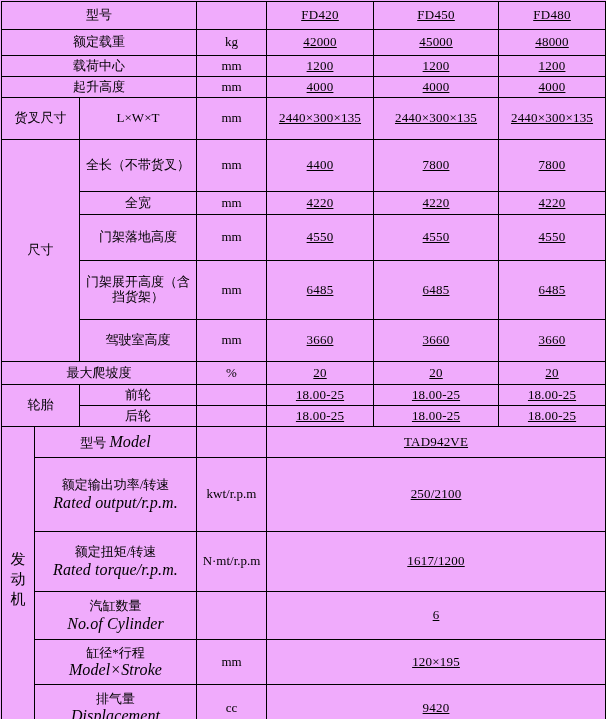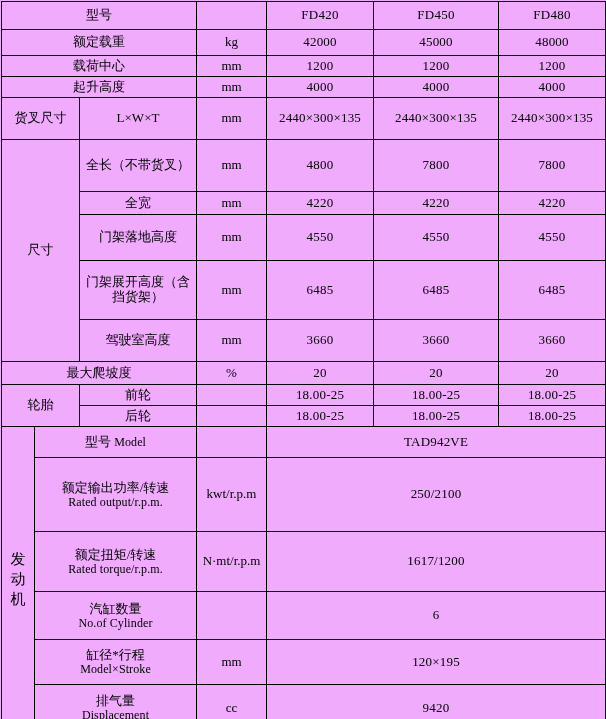--- a/index.html
+++ b/index.html
@@ -39,36 +39,38 @@
   }
   
   td.unit {
     font-size: 12px;
     line-height: 1.1;
     margin-top: 16px;
   }
   td.val {
     font-size: 13.5px;
     letter-spacing: 0.2px;
+    text-decoration: underline;
   }
   td.model-head {
     font-size: 13.5px;
     letter-spacing: 0.3px;
   }
   
   .cn {
     display: block;
     font-size: 13px;
     line-height: 1.18;
   }
   .en {
     display: block;
-    font-size: 12px;
+    font-size: 16px;
     line-height: 1.2;
     letter-spacing: 0.1px;
+    font-style: italic;
   }
   
   td.vertical-label {
     padding: 0;
   }
   .vstack {
     display: block;
     font-size: 15px;
     line-height: 1.35;
     letter-spacing: 0;
@@ -135,21 +137,21 @@
         <td class="unit">mm</td>
         <td class="val">2440×300×135</td>
         <td class="val">2440×300×135</td>
         <td class="val">2440×300×135</td>
       </tr>
 
       <tr style="height:52px">
         <td class="wide-label" colspan="2" rowspan="5">尺寸</td>
         <td>全长（不带货叉）</td>
         <td class="unit">mm</td>
-        <td class="val">4800</td>
+        <td class="val">4400</td>
         <td class="val">7800</td>
         <td class="val">7800</td>
       </tr>
 
       <tr style="height:23px">
         <td>全宽</td>
         <td class="unit">mm</td>
         <td class="val">4220</td>
         <td class="val">4220</td>
         <td class="val">4220</td>

